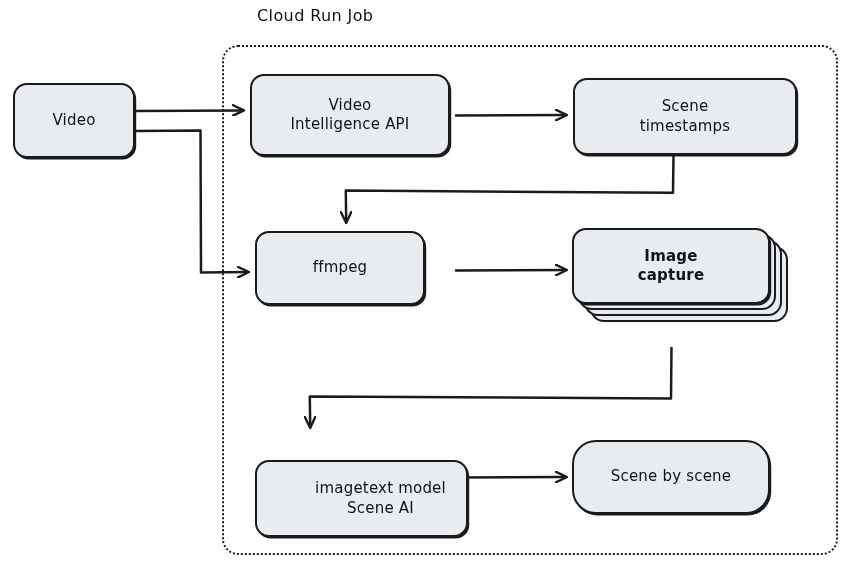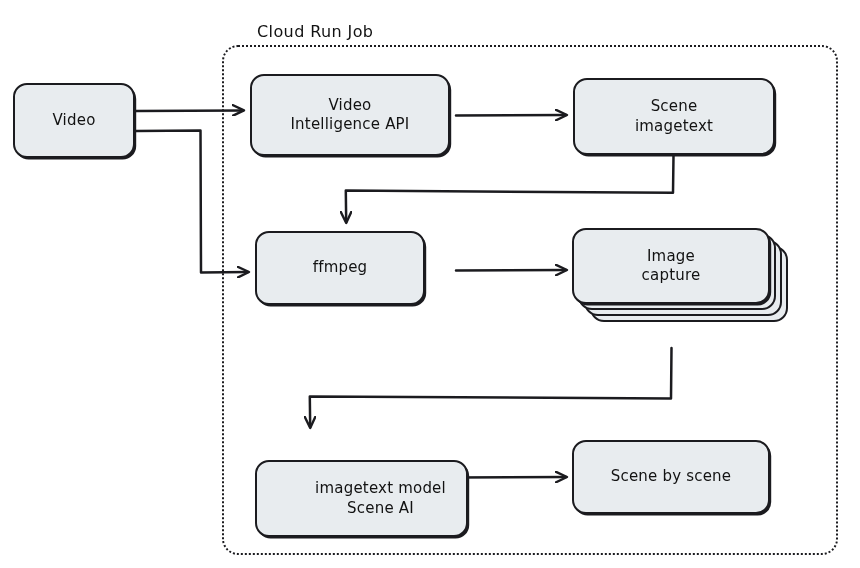--- a/index.html
+++ b/index.html
@@ -41,21 +41,20 @@
     background:transparent;
     z-index:1;
   }
   .boundary-label{
     position:absolute;
     z-index:2;
     font-size:16px;
     color:#121212;
     letter-spacing:.4px;
     white-space:nowrap;
-    margin-top:16px;
   }
 
   
   .stack-layer{
     position:absolute;
     box-sizing:border-box;
     background:#e8ecef;
     border:2.4px solid #1b1b1f;
     border-radius:14px;
     z-index:2;
@@ -97,47 +96,47 @@
     <span>Video</span>
   </div>
 
   <div class="node" style="left:250px;top:74px;width:200px;height:82px;">
     <span>
       <span>Video</span>
       <span>Intelligence API</span>
     </span>
   </div>
 
-  <div class="node" style="left:573px;top:78px;width:202px;height:77px;">
+  <div class="node" style="left:573px;top:78px;width:224px;height:77px;">
     <span>
       <span>Scene</span>
-      <span>imagetext</span>
+      <span>timestamps</span>
     </span>
   </div>
 
   <div class="node" style="left:255px;top:231px;width:170px;height:74px;">
     <span>ffmpeg</span>
   </div>
 
   <div class="stack-layer" style="left:590px;top:246px;width:198px;height:76px;z-index:2;"></div>
   <div class="stack-layer" style="left:584px;top:240px;width:198px;height:76px;z-index:2;"></div>
   <div class="stack-layer" style="left:578px;top:234px;width:198px;height:76px;z-index:2;"></div>
-  <div class="node" style="left:572px;top:228px;width:198px;height:76px;z-index:4;">
+  <div class="node" style="left:572px;top:228px;width:198px;height:76px;z-index:4;font-weight:bold;">
     <span>
       <span>Image</span>
       <span>capture</span>
     </span>
   </div>
 
   <div class="node" style="left:255px;top:460px;width:213px;height:77px;padding-left:38px;">
     <span>
       <span>imagetext model</span>
       <span>Scene AI</span>
     </span>
   </div>
 
-  <div class="node" style="left:572px;top:440px;width:198px;height:74px;">
+  <div class="node" style="left:572px;top:440px;width:198px;height:74px;border-radius:24px;">
     <span>
       <span>Scene by scene</span>
     </span>
   </div>
 
 </div>
 
 </body></html>

